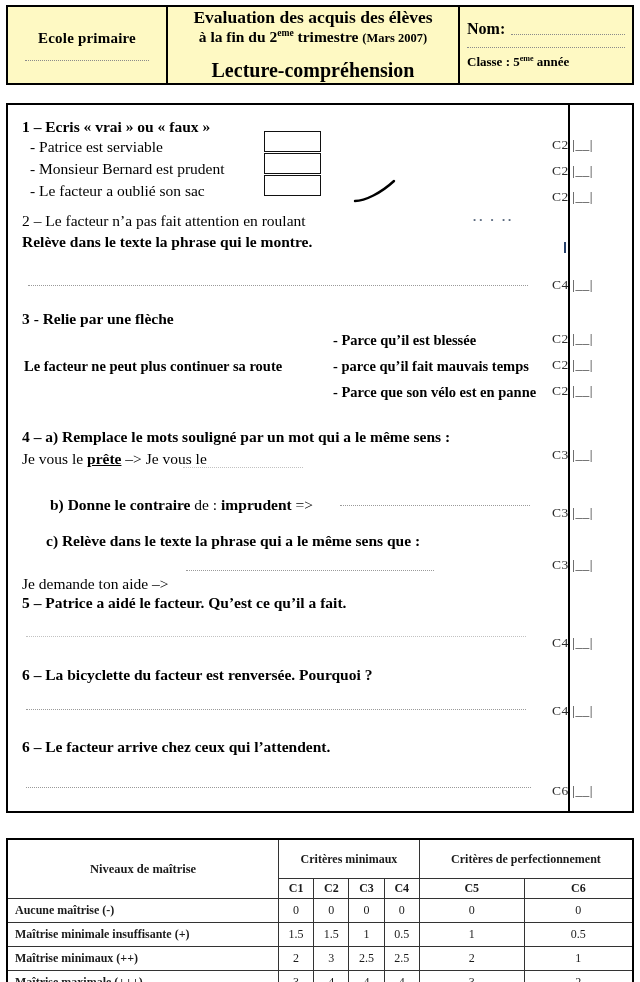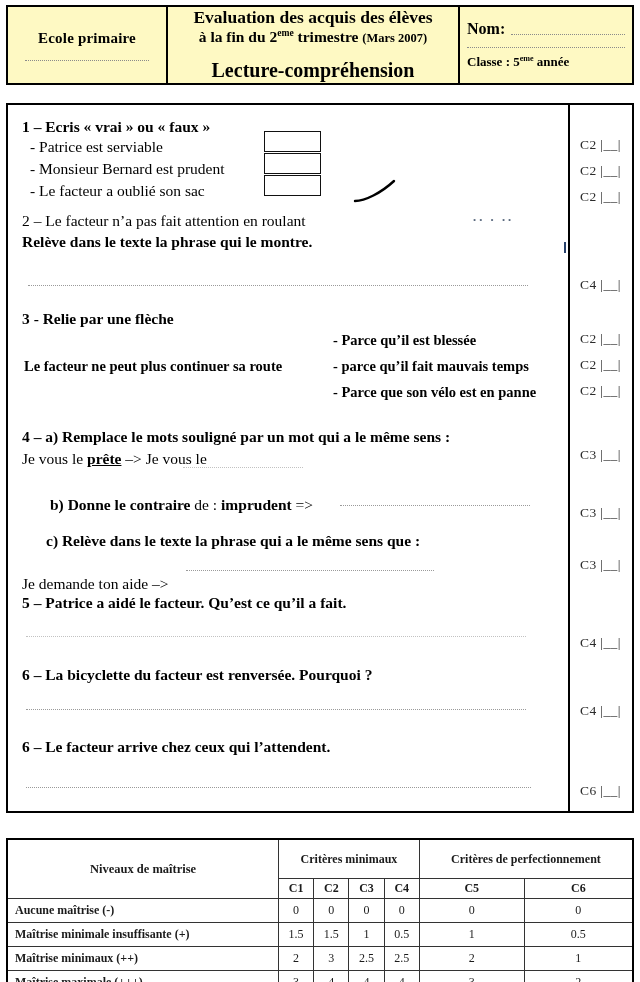--- a/index.html
+++ b/index.html
@@ -129,21 +129,21 @@
     border-left: 2px solid #000;
   }
   .body-area {
     position: absolute;
     left: 0; top: 0;
     width: 560px;
     height: 100%;
   }
   .code {
     position: absolute;
-    left: 572px;
+    left: 544px;
     font-size: 13.5px;
     color: #2b2b2b;
     white-space: nowrap;
     letter-spacing: 0.4px;
   }
 
   .q {
     position: absolute;
     left: 14px;
   }

